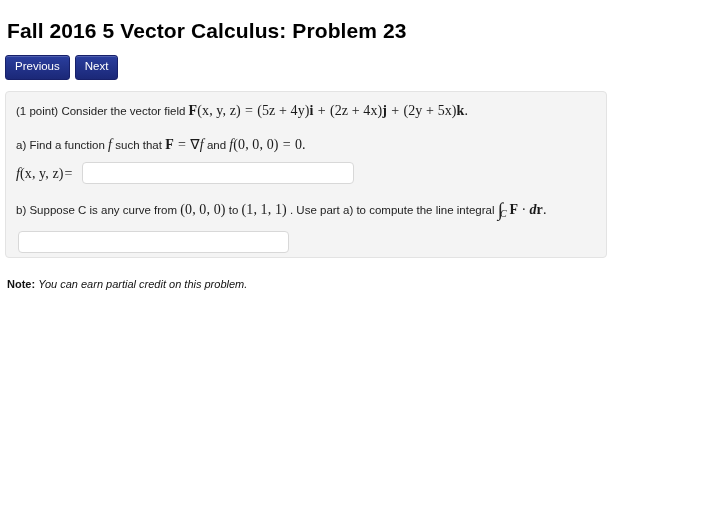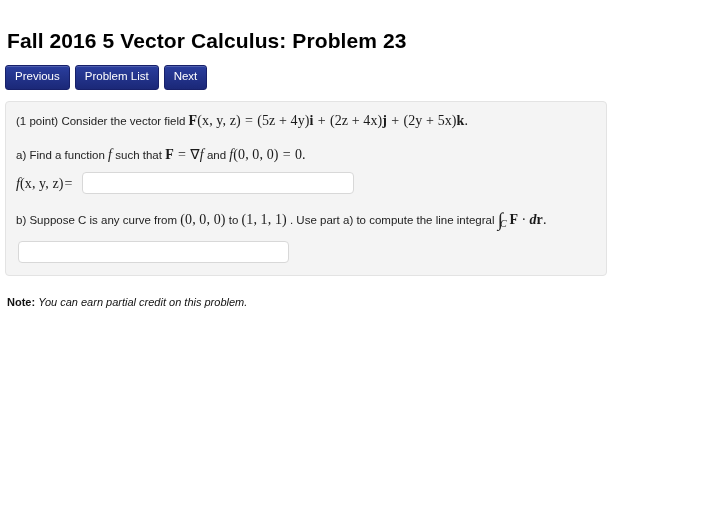--- a/index.html
+++ b/index.html
@@ -21,21 +21,21 @@
     position: relative;
   }
 
   
   .page-title {
     font-family: "Liberation Sans", sans-serif;
     font-size: 21px;
     font-weight: bold;
     color: #000000;
     margin: 0;
-    padding: 28px 0 0 7px;
+    padding: 18px 0 0 7px;
     letter-spacing: 0.1px;
     line-height: 1.2;
   }
 
   
   .nav-bar {
     padding: 12px 0 0 5px;
     display: flex;
     gap: 5px;
     align-items: center;
@@ -57,21 +57,21 @@
   }
 
   
   .problem-panel {
     margin: 11px 0 0 5px;
     width: 602px;
     background: #f4f4f4;
     border: 1px solid #e3e3e3;
     border-radius: 4px;
     box-sizing: border-box;
-    padding: 9px 10px 12px 10px;
+    padding: 9px 10px 4px 10px;
     position: relative;
   }
 
   .stmt {
     font-family: "Liberation Sans", sans-serif;
     font-size: 11.5px;
     color: #222222;
     line-height: 1.45;
     margin: 0;
   }
@@ -150,21 +150,20 @@
 </style>
 </head>
 <body>
 
 <div class="page">
 
   <h1 class="page-title">Fall 2016 5 Vector Calculus: Problem 23</h1>
 
   <div class="nav-bar">
     <button class="nav-btn">Previous</button>
-    <button class="nav-btn">Problem List</button>
     <button class="nav-btn">Next</button>
   </div>
 
   <div class="problem-panel">
 
     <p class="stmt">
       <span>(1 point)</span>
       <span>Consider the vector field</span>
       <span class="m bf">F</span><span class="m up">(x, y, z)</span>
       <span class="m op">=</span>

